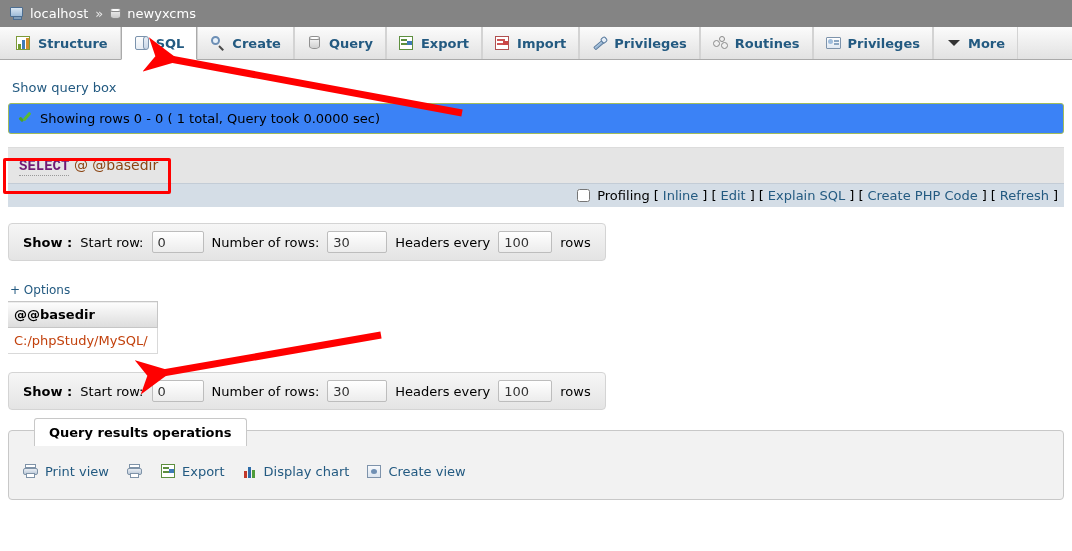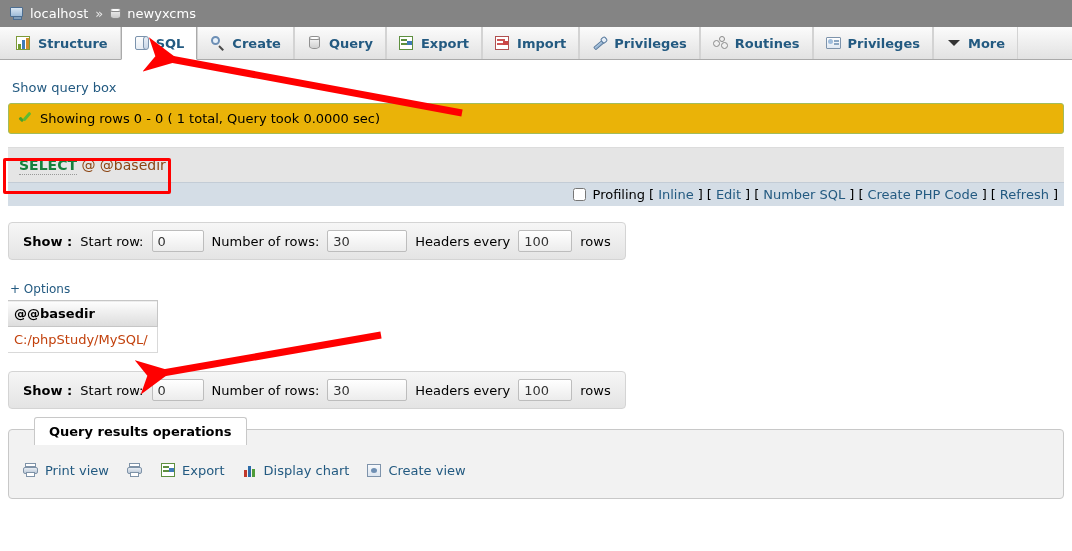--- a/index.html
+++ b/index.html
@@ -137,21 +137,21 @@
     border-top:6px solid #333; }
 
   
   .content { padding: 12px 8px; }
   .link { color: #235a81; text-decoration: none; cursor: pointer; }
 
   .showquery { padding: 8px 4px 6px 4px; font-size: 13px; }
 
   .notice {
     margin: 2px 0 0 0;
-    background: #eab308;
+    background: #3b82f6;
     border: 1px solid #a2bc5b;
     border-radius: 3px;
     padding: 7px 9px;
     display: flex; align-items: center; gap: 7px;
     font-size: 13px;
   }
   .check { width: 15px; height: 14px; position: relative; flex: 0 0 15px; }
   .check i {
     position:absolute; left:1px; top:6px; width:5px; height:2.5px;
     background:#4ba12a; transform: rotate(45deg); border-radius:1px;
@@ -163,23 +163,24 @@
 
   .sqlbox {
     margin-top: 13px;
     background: #e5e5e5;
     border-top: 1px solid #dcdcdc;
     padding: 9px 11px;
     font-size: 14px;
     position: relative;
   }
   .kw {
-    color: #15803d; font-weight: bold;
+    color: #701a75; font-weight: bold;
     border-bottom: 1px dotted #999;
     padding-bottom: 1px;
+    font-family: Liberation Mono, monospace;
   }
   .varpart { color: #8b4513; }
 
   .profilebar {
     background: #d4dde6;
     border-top: 1px solid #c3ccd6;
     padding: 4px 6px;
     text-align: right;
     font-size: 13px;
     display: flex; justify-content: flex-end; align-items: center; gap: 4px;
@@ -201,21 +202,21 @@
     background: linear-gradient(#ffffff, #ececec);
     border: 1px solid #bdbdbd;
     border-radius: 2px;
     height: 22px;
     padding: 0 5px;
     font-size: 13px;
     font-family: "DejaVu Sans", "Liberation Sans", sans-serif;
     color: #333;
   }
   .w-start { width: 52px; }
-  .w-num { width: 80px; }
+  .w-num { width: 60px; }
   .w-head { width: 54px; }
 
   .optionsrow { margin-top: 22px; padding-left: 2px; font-size: 12px; }
 
   .resulttable {
     border-collapse: collapse;
     margin-top: 4px;
     font-size: 13px;
   }
   .resulttable th {
@@ -412,21 +413,21 @@
     <div class="profilebar">
       <input type="checkbox" style="">
       <span>Profiling</span>
       <span class="brk">[</span>
         <span class="link">Inline</span>
         <span class="brk">]</span>
       <span class="brk">[</span>
         <span class="link">Edit</span>
         <span class="brk">]</span>
       <span class="brk">[</span>
-        <span class="link">Number SQL</span>
+        <span class="link">Explain SQL</span>
         <span class="brk">]</span>
       <span class="brk">[</span>
         <span class="link">Create PHP Code</span>
         <span class="brk">]</span>
       <span class="brk">[</span>
         <span class="link">Refresh</span>
         <span class="brk">]</span>
     </div>
 
     

